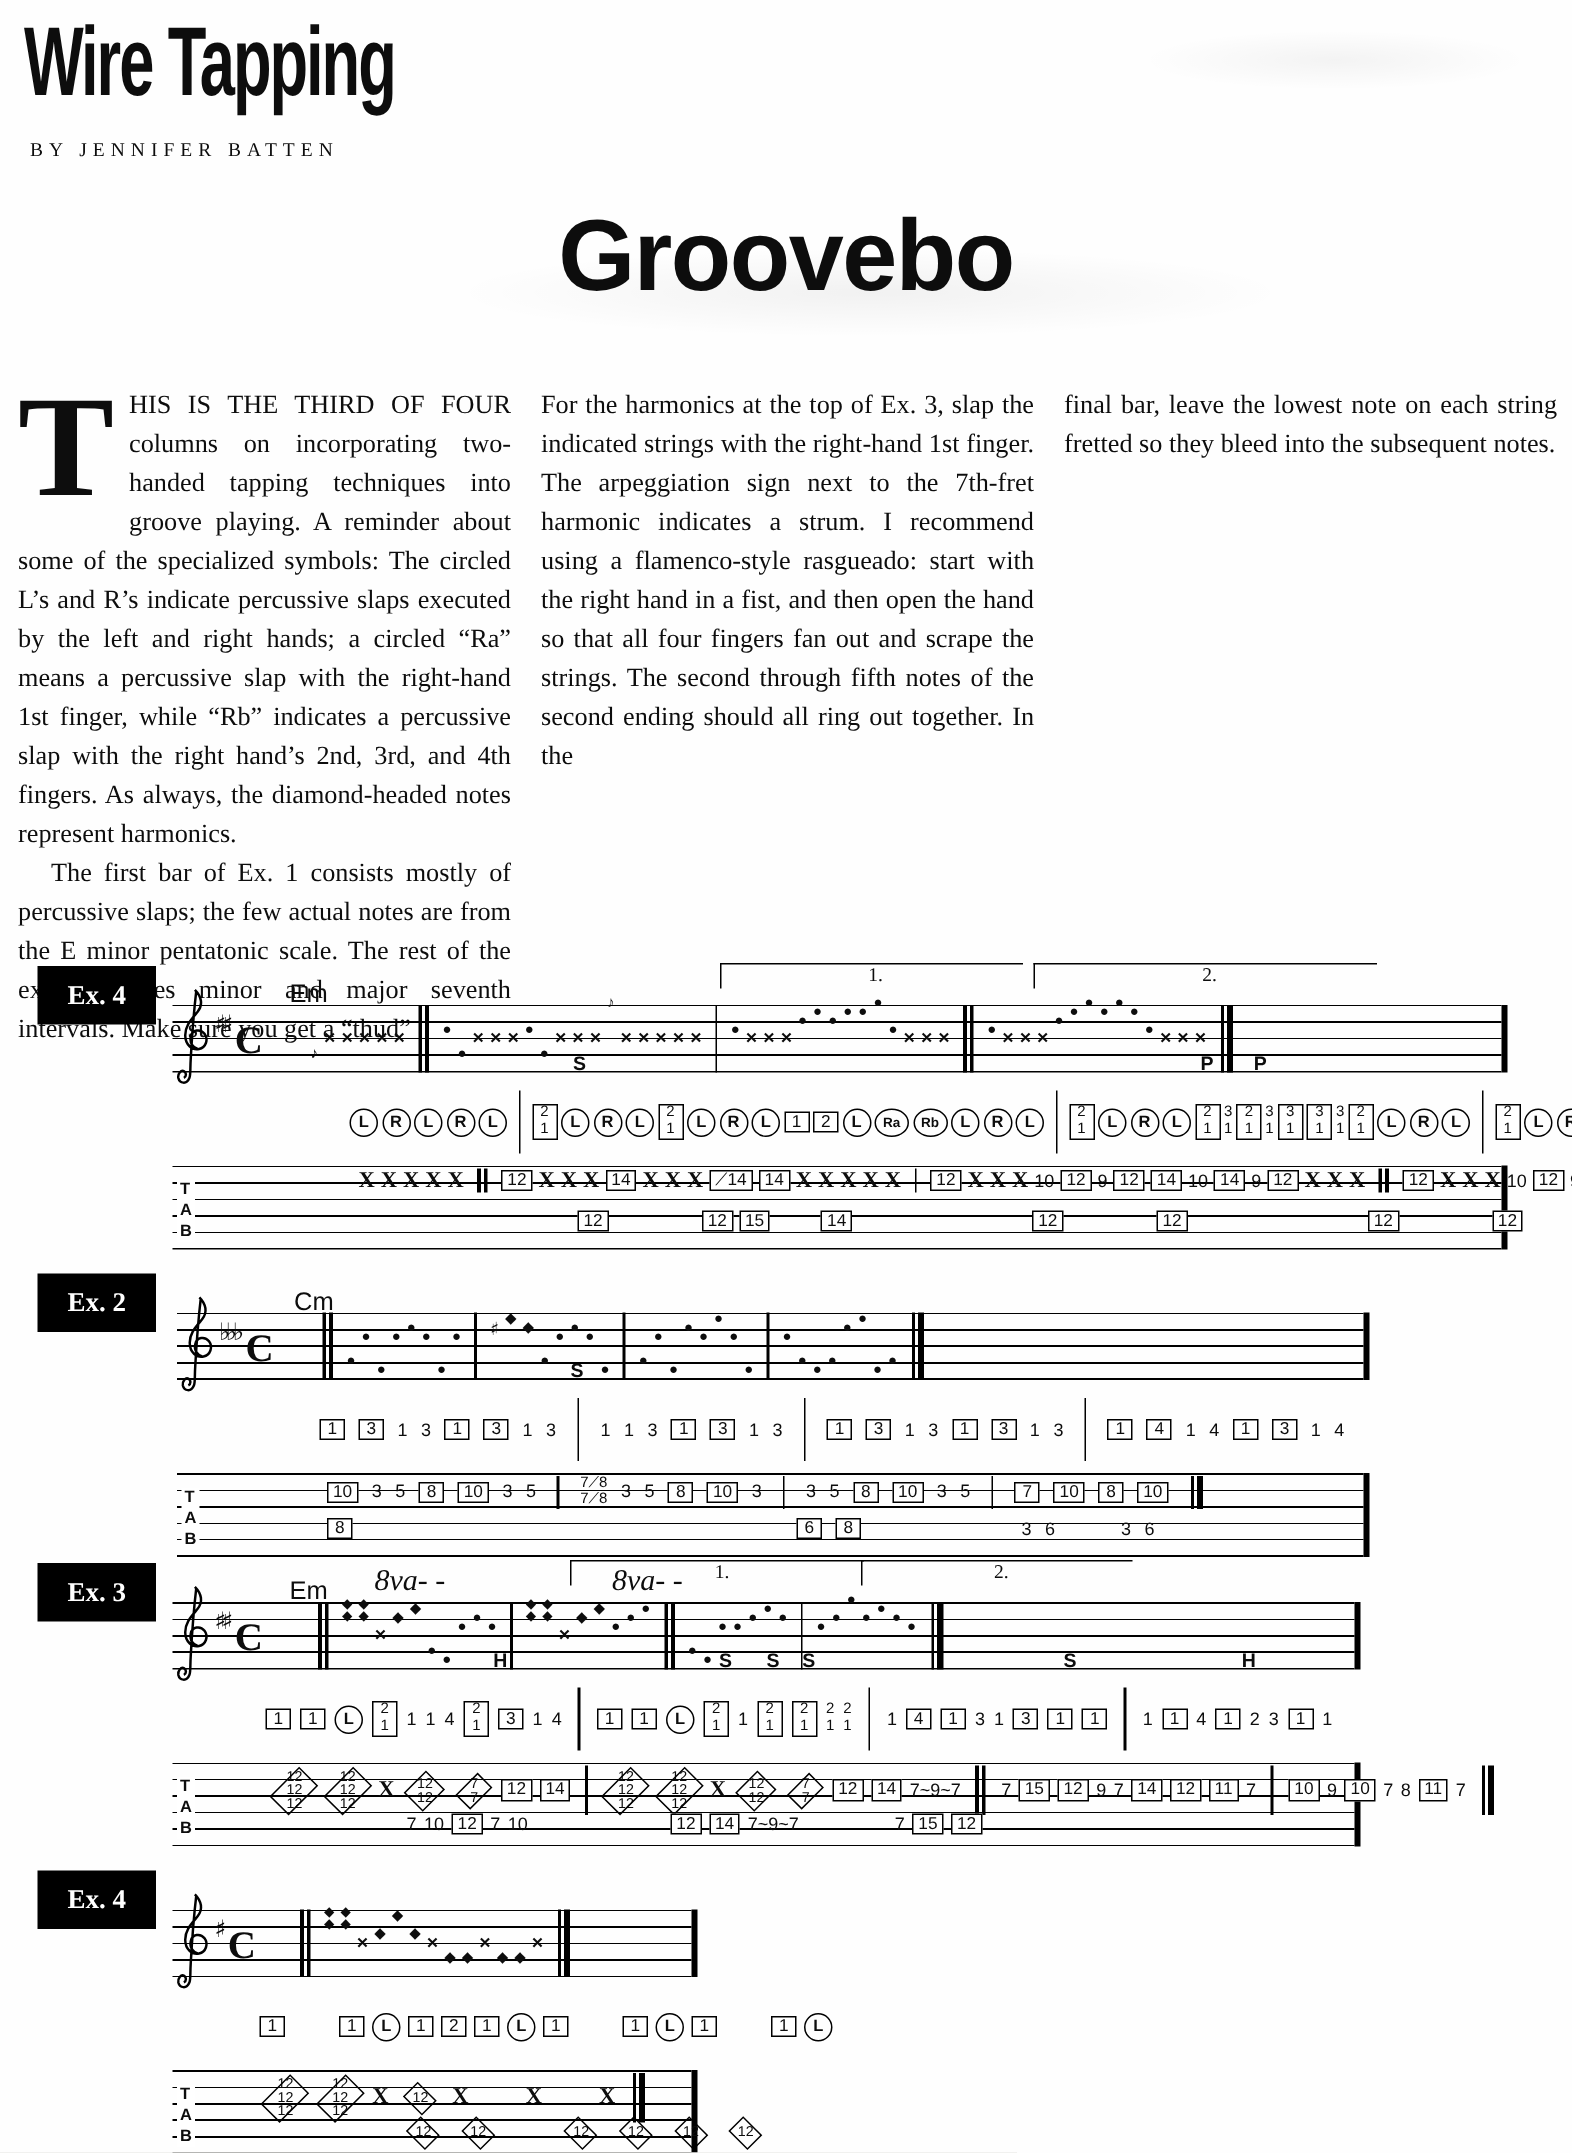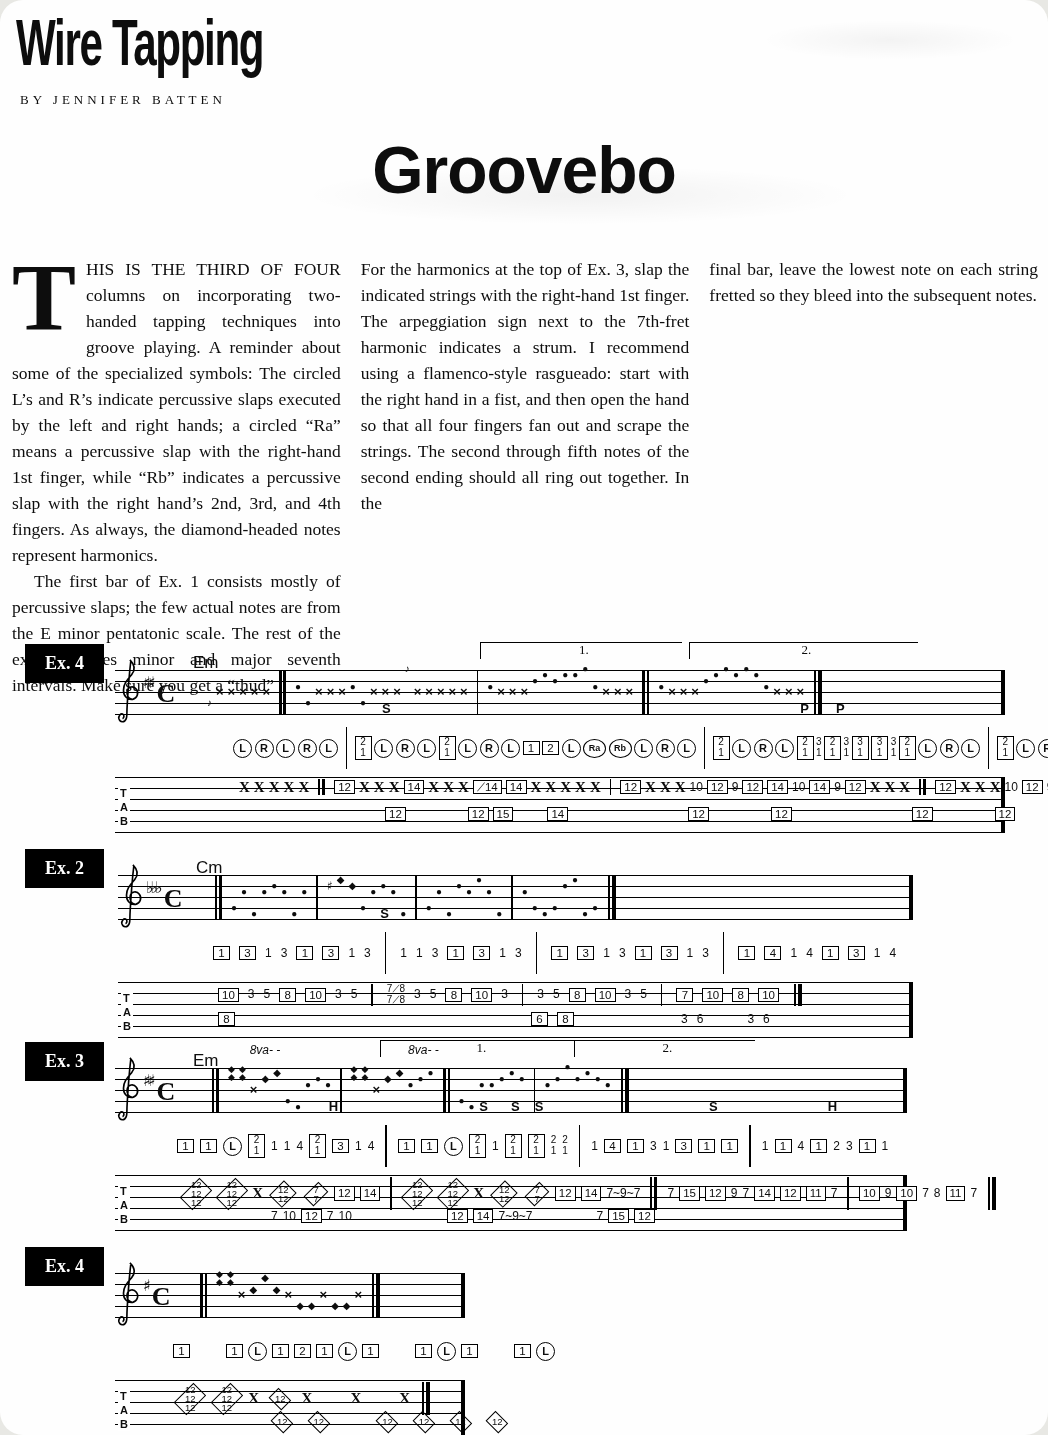--- a/index.html
+++ b/index.html
@@ -1,17 +1,17 @@
 <!DOCTYPE html>
 <html><head>
 <meta charset="utf-8">
 <style>
   html,body{margin:0;padding:0;background:#e8e8e4;}
   .page{position:relative;width:1048px;height:1435px;background:#fefefe;margin:0 auto;overflow:hidden;
-        font-family:"Liberation Serif",serif;color:#0d0d0d;border-radius:23px;}
+        font-family:"Liberation Serif",serif;color:#0d0d0d;}
   
   .masthead{position:absolute;left:16px;top:10px;}
   .mast-title{font-family:"Liberation Sans",sans-serif;font-weight:900;font-size:62px;line-height:1;
               letter-spacing:-2px;transform:scale(.68,1.05);transform-origin:left top;white-space:nowrap;}
   .byline{position:absolute;left:20px;top:92px;font-family:Liberation Serif, serif;
           font-size:13px;letter-spacing:4px;font-weight:400;}
   .headline{position:absolute;left:0;right:0;top:132px;text-align:center;
             font-family:"Liberation Sans",sans-serif;font-weight:900;font-size:66px;
             letter-spacing:-1px;transform:scaleY(1.02);}
   .smudge{position:absolute;left:300px;top:165px;width:560px;height:60px;border-radius:50%;
@@ -60,21 +60,21 @@
        background:linear-gradient(90deg,#000 0 2.5px,transparent 2.5px 4.5px,#000 4.5px 7px);}
   .rptend{width:8px;align-self:stretch;margin-left:6px;
        background:linear-gradient(90deg,#000 0 2px,transparent 2px 4px,#000 4px 8px);}
   .fingwrap{position:relative;margin-top:12px;}
   .fingering{display:flex;align-items:center;gap:2.5px;min-height:42px;}
   .c{border:1.5px solid #000;border-radius:50%;width:17px;height:17px;line-height:17px;font-weight:bold;font-size:11px;}
   .c.sm{width:21px;font-size:9px;}
   .bx{border:1.2px solid #000;padding:0 3px;min-width:9px;font-size:11.5px;background:#fff;}
   .stk{font-size:10px;}
   .mark{position:absolute;top:30px;font-family:"Liberation Sans",sans-serif;font-size:13px;font-weight:bold;}
-  .octava{position:absolute;top:-26px;font-style:italic;font-family:Liberation Sans, sans-serif;font-size:12px;}
+  .octava{position:absolute;top:-26px;font-style:italic;font-family:Liberation Serif, serif;font-size:20px;}
   .ending{position:absolute;top:-30px;height:16px;border-top:1.5px solid #000;border-left:1.5px solid #000;
           padding:0 0 0 5px;font-size:13px;font-family:"Liberation Serif",serif;}
   .tabwrap{position:relative;margin-top:8px;}
   .tablines{height:56px;background:repeating-linear-gradient(to bottom,#000 0 1px,transparent 1px 11px);
             border-right:4px solid #000;}
   .tabL{position:absolute;left:3px;top:10px;font-family:"Liberation Sans",sans-serif;font-weight:bold;
         font-size:11px;line-height:1.25;white-space:pre-line;background:#fff;padding:0 2px;z-index:2;}
   .tabrow{position:absolute;display:flex;align-items:center;gap:4px;width:100%;box-sizing:border-box;}
   .trow1{top:2px;}  .trow2{top:30px;}
   .x{font-family:"Liberation Serif",serif;font-weight:bold;font-size:15px;}

